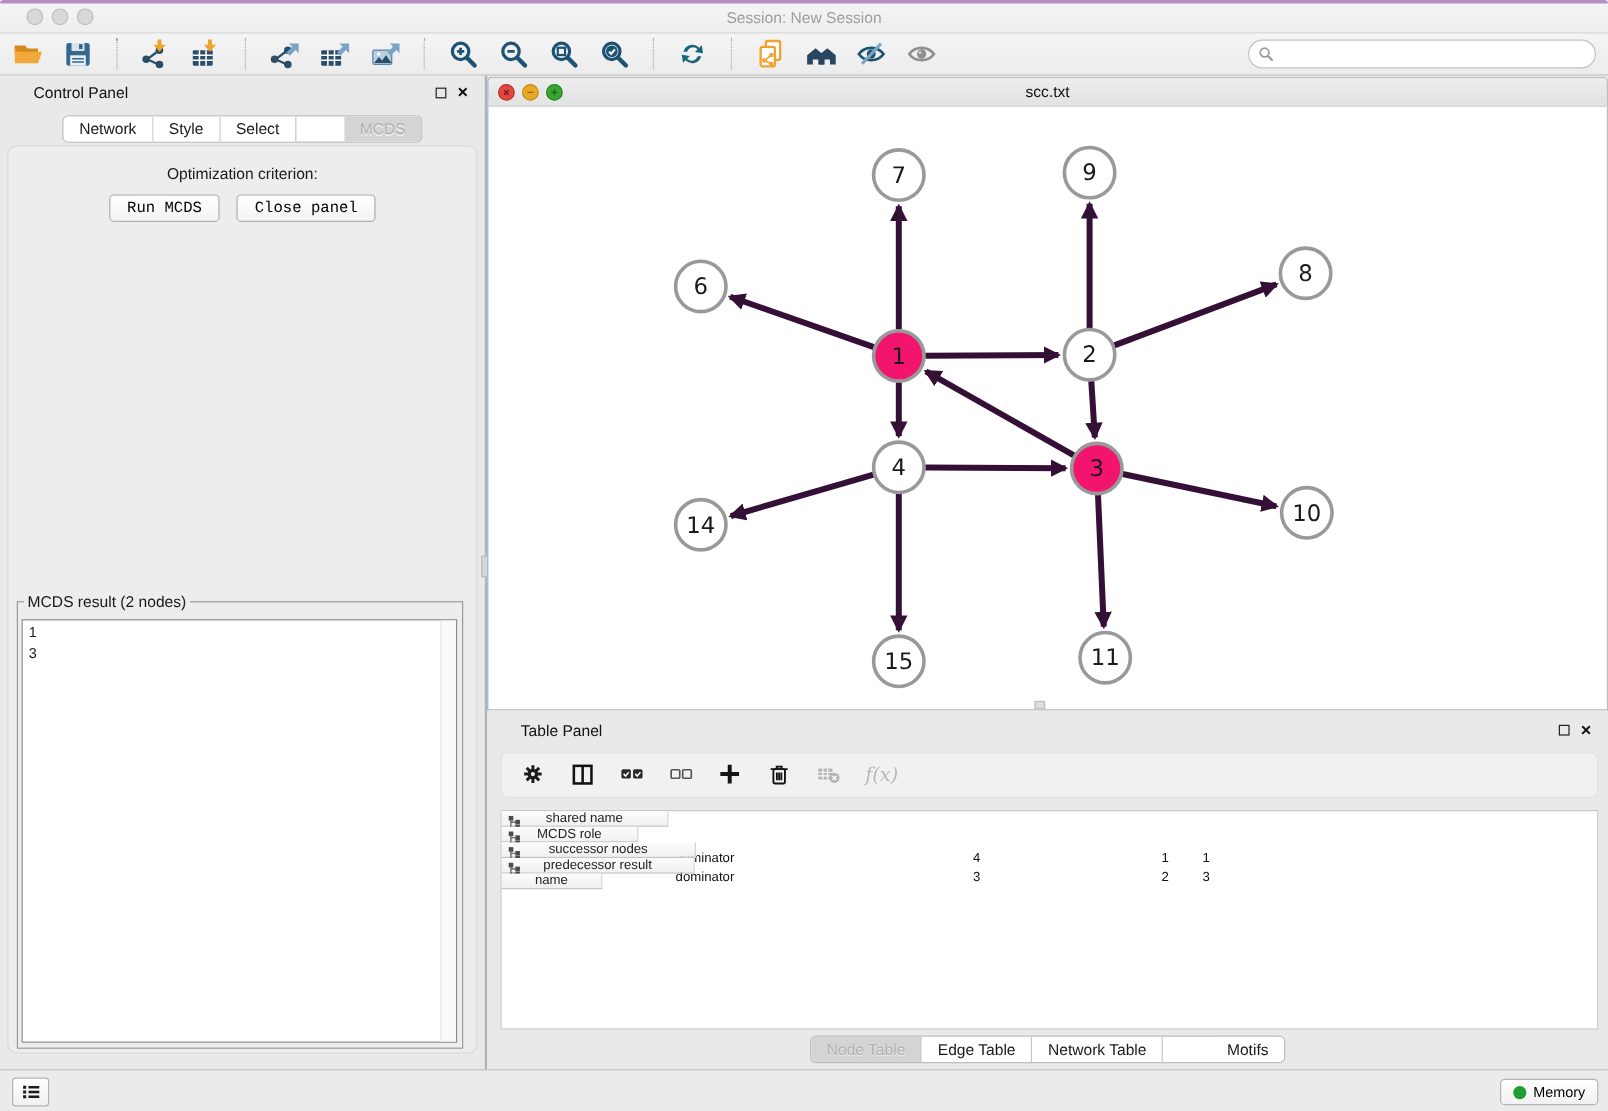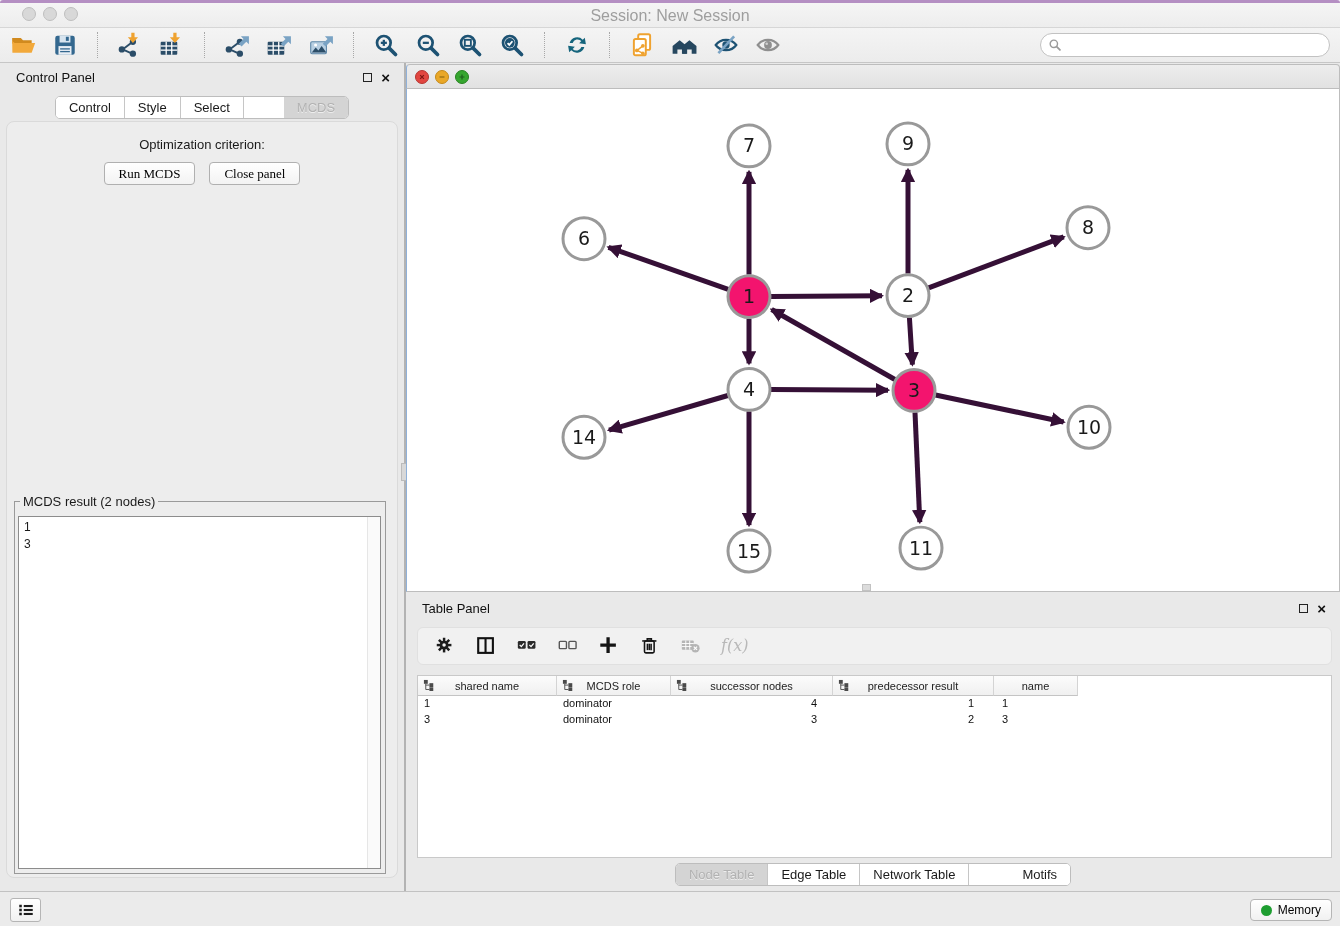--- a/index.html
+++ b/index.html
@@ -7,38 +7,38 @@
   .app{position:relative;width:1340px;height:926px;background:#e9e9e9;
        font-family:"Liberation Sans",sans-serif;color:#1a1a1a;overflow:hidden;}
 
   
   .mac-titlebar{position:absolute;top:0;left:0;right:0;height:28px;
     background:linear-gradient(#f6f6f6,#ededed);border-bottom:1px solid #d6d6d6;}
   .mac-titlebar::before{content:'';position:absolute;top:0;left:0;right:0;height:3px;
     background:#b58fc3;border-radius:6px 6px 0 0;}
   .traffic{position:absolute;left:22px;top:7px;display:flex;gap:7px;}
   .traffic span{width:14px;height:14px;border-radius:50%;background:#d8d8d8;border:1px solid #bfbfbf;display:inline-block;}
-  .win-title{position:absolute;left:0;right:0;top:7px;text-align:center;font-size:16px;color:#9e9e9e;}
+  .win-title{position:absolute;left:0;right:0;top:7px;text-align:center;font-size:13px;color:#9e9e9e;}
 
   
   .toolbar{position:absolute;top:28px;left:0;right:0;height:35px;
     background:linear-gradient(#f4f4f4,#ececec);border-bottom:1px solid #c6c6c6;
     display:flex;align-items:center;padding-left:8px;}
   #toolbarIcons{display:flex;align-items:center;gap:12px;}
   .tb-btn{width:30px;height:30px;border:none;background:transparent;padding:0;
     display:flex;align-items:center;justify-content:center;cursor:pointer;}
   .tb-sep{width:1px;height:26px;border-left:1px dotted #a8a8a8;margin:0 5px;}
   .icn{display:inline-flex;}
   .search-wrap{position:absolute;right:10px;top:5px;width:290px;height:24px;}
   .search-wrap input{width:100%;height:100%;border:1px solid #c2c2c2;border-radius:12px;
     padding:0 8px 0 26px;font-size:12px;background:#fff;outline:none;}
   .search-ic{position:absolute;left:8px;top:5px;}
 
   
-  .panel-header{position:absolute;top:0;left:4px;right:0;height:28px;display:flex;align-items:center;justify-content:space-between;}
+  .panel-header{position:absolute;top:0;left:16px;right:0;height:28px;display:flex;align-items:center;justify-content:space-between;}
   .ph-title{font-size:13px;color:#111;margin-left:12px;flex:1;}
   .ph-icons{display:flex;align-items:center;gap:9px;margin-right:14px;}
   .float-ic{width:9px;height:9px;border:1.6px solid #222;display:inline-block;}
   .close-ic{font-size:15px;font-weight:bold;color:#111;line-height:1;cursor:pointer;}
 
   
   .tabgroup{display:inline-flex;border:1px solid #bdbdbd;border-radius:5px;overflow:hidden;background:#fff;}
   .tabgroup .tab{padding:3px 13px;font-size:13px;background:#fff;border-right:1px solid #c6c6c6;
      cursor:pointer;white-space:nowrap;}
   .tabgroup .tab:last-child{border-right:none;margin-left:40px;}
@@ -48,21 +48,21 @@
   .control-panel{position:absolute;left:0;top:63px;width:404px;height:828px;background:#e9e9e9;}
   .cp-tabs{position:absolute;top:33px;left:0;right:0;text-align:center;}
   .cp-body{position:absolute;left:6px;right:6px;top:58px;bottom:13px;
     background:#ededed;border:1px solid #dadada;border-radius:8px;}
   .opt-label{margin-top:15px;text-align:center;font-size:13px;}
   .dropdown{position:relative;margin:9px auto 0;width:310px;height:23px;background:#fff;
     border:1px solid #b2b2b2;border-radius:4px;cursor:pointer;}
   .dropdown .dd-label{position:absolute;left:10px;top:3px;font-size:13px;}
   .dropdown .stepper{position:absolute;right:4px;top:2px;}
   .btn-row{margin-top:10px;display:flex;justify-content:center;gap:14px;}
-  .pushbtn{height:23px;padding:0 14px;font-size:13px;font-family:Liberation Serif, serif;
+  .pushbtn{height:23px;padding:0 14px;font-size:13px;font-family:Liberation Mono, monospace;
     background:linear-gradient(#fff,#f3f3f3);border:1px solid #b0b0b0;border-radius:4px;cursor:pointer;}
   .result-fs{position:absolute;left:7px;right:11px;top:372px;bottom:3px;
     border:1px solid #9a9a9a;margin:0;padding:0;}
   .result-fs legend{font-size:13px;margin-left:5px;padding:0 3px;}
   .result-area{position:absolute;left:3px;right:4px;top:7px;bottom:4px;background:#fff;
     border:1px solid #8c8c8c;font-size:12px;line-height:17px;padding:2px 5px;overflow:hidden;}
   .result-sb{position:absolute;right:0;top:0;bottom:0;width:13px;background:#fafafa;border-left:1px solid #e6e6e6;}
 
   
   .v-splitter{position:absolute;left:404px;top:63px;bottom:35px;width:2px;background:#b3b3b3;}
@@ -81,21 +81,21 @@
   .h-grip{position:absolute;left:455px;bottom:0;width:9px;height:7px;background:#dcdcdc;border:1px solid #c2c2c2;}
 
   
   .table-panel{position:absolute;left:406px;right:0;top:594px;height:297px;background:#e9e9e9;}
   .tp-toolbar{position:absolute;left:11px;right:8px;top:33px;height:38px;background:#f1f1f1;
     border:1px solid #e0e0e0;border-radius:6px;display:flex;align-items:center;gap:13px;padding-left:13px;}
   .tp-btn{border:none;background:transparent;padding:0;width:28px;height:28px;
     display:flex;align-items:center;justify-content:center;cursor:pointer;}
   .tp-table{position:absolute;left:11px;right:8px;top:81px;height:183px;background:#fff;
     border:1px solid #c9c9c9;overflow:hidden;}
-  .tp-head{display:flex;height:20px;}
+  .tp-head{display:flex;height:32px;flex-direction:column;}
   .th{position:relative;display:flex;align-items:center;justify-content:center;flex:none;
     background:linear-gradient(#fcfcfc,#f0f0f0);border-right:1px solid #d4d4d4;border-bottom:1px solid #c4c4c4;
     font-size:11px;color:#222;cursor:pointer;}
   .th .sorticn{position:absolute;left:5px;top:3px;}
   .tr{display:flex;height:16px;}
   .td{flex:none;font-size:11px;padding-top:1px;color:#111;}
   .tp-tabs{position:absolute;left:0;right:0;top:269px;text-align:center;}
 
   
   .statusbar{position:absolute;left:0;right:0;bottom:0;height:35px;background:#ebebeb;border-top:1px solid #c2c2c2;}
@@ -327,21 +327,21 @@
 
   <div class="control-panel">
     <div class="panel-header">
       <span class="ph-title">Control Panel</span>
       <span class="ph-icons">
         <span class="float-ic"></span>
         <span class="close-ic">×</span>
       </span>
     </div>
     <div class="cp-tabs"><span class="tabgroup" id="cpTabs">
-          <span class="tab">Control</span>
+          <span class="tab">Network</span>
           <span class="tab">Style</span>
           <span class="tab">Select</span>
           <span class="tab selected">MCDS</span>
         </span></div>
     <div class="cp-body">
       <div class="opt-label">Optimization criterion:</div>
       <div class="btn-row">
         <button class="pushbtn">Run MCDS</button>
         <button class="pushbtn">Close panel</button>
       </div>
@@ -372,20 +372,21 @@
           <svg width="8" height="8" viewBox="0 0 12 12">
               <line x1="2.3" y1="6" x2="9.7" y2="6" stroke="#8f6a12" stroke-width="1.8"></line>
             </svg>
         </span>
         <span class="light" style="background:#36a62f;border:1px solid #278221;">
           <svg width="8" height="8" viewBox="0 0 12 12">
               <path d="M6 2.3v7.4M2.3 6h7.4" stroke="#1d5e1c" stroke-width="1.8"></path>
             </svg>
         </span>
       </div>
+      <div class="net-title">scc.txt</div>
     </div>
     <div class="net-canvas">
       <svg id="graphSvg" viewBox="0 0 932 503" preserveAspectRatio="none">
           <defs>
             <marker id="arrow" viewBox="0 0 10 10" refX="8.5" refY="5" markerWidth="2.9" markerHeight="2.9" orient="auto">
               <path d="M0 0L10 5L0 10z" fill="#351036"></path>
             </marker>
           </defs>
           <line x1="342.0" y1="186.0" x2="342.0" y2="83.0" stroke="#351036" stroke-width="5" marker-end="url(#arrow)"></line>
           <line x1="321.2" y1="200.7" x2="201.5" y2="158.6" stroke="#351036" stroke-width="5" marker-end="url(#arrow)"></line>

